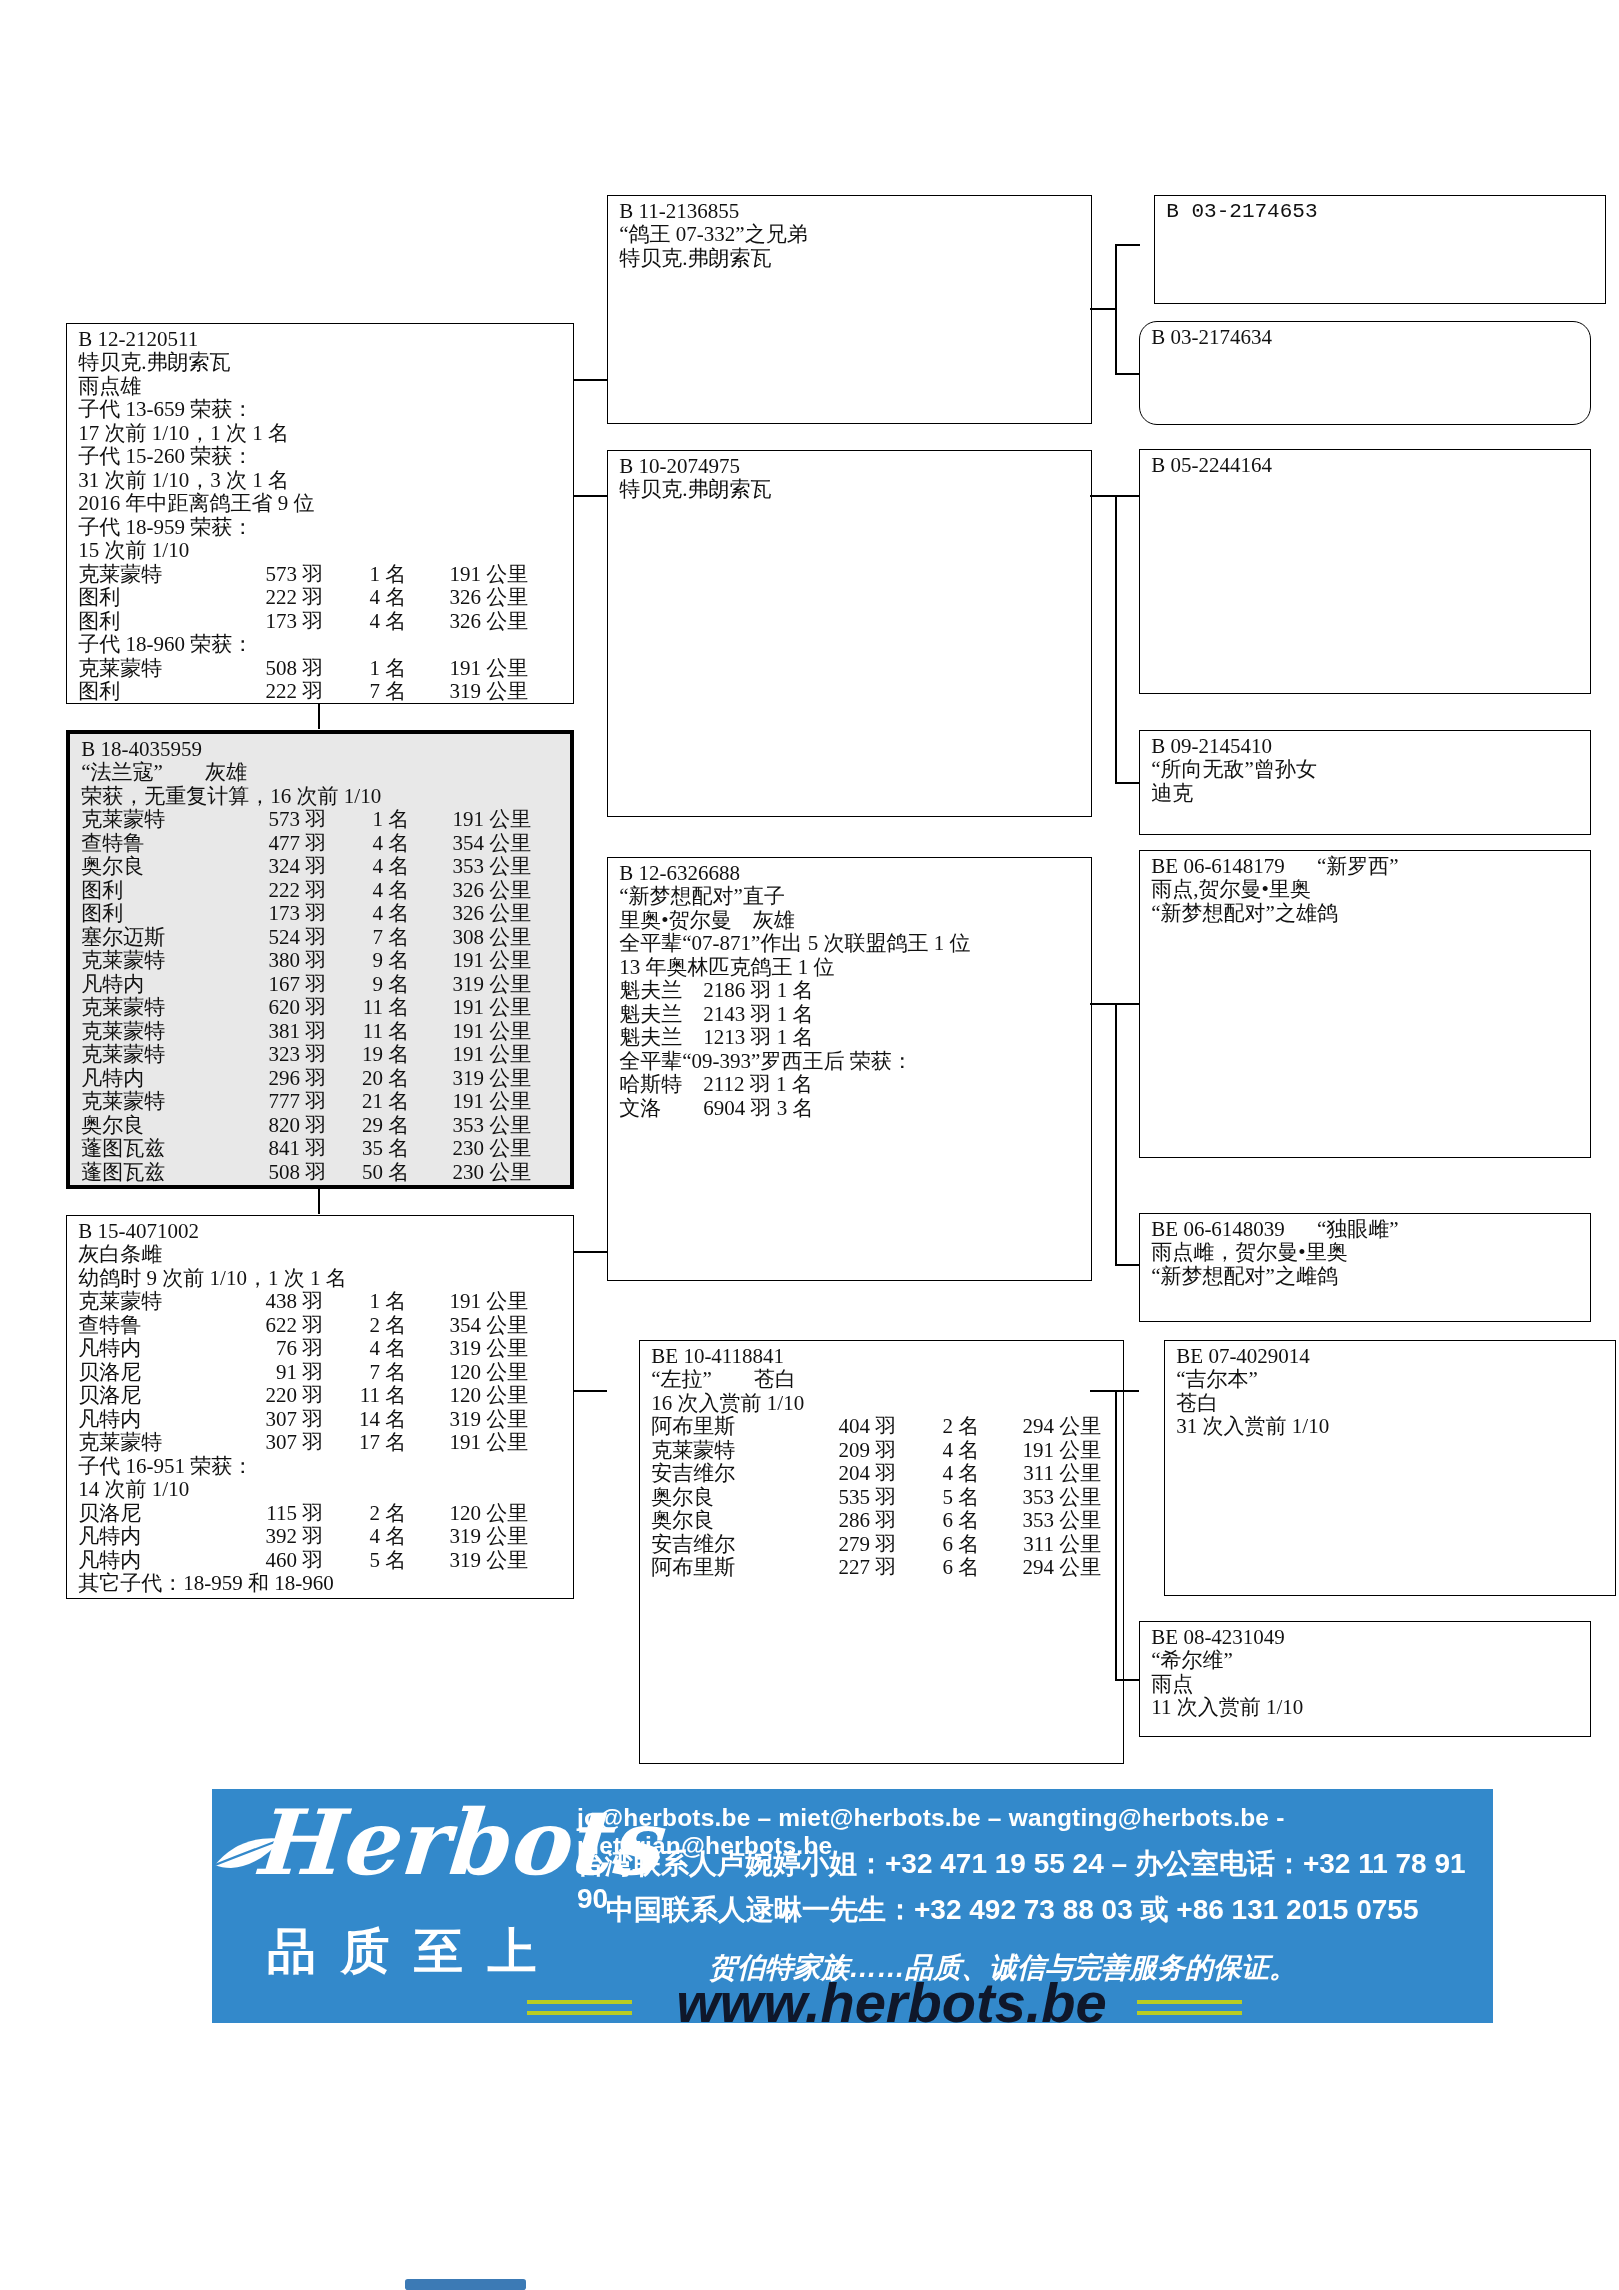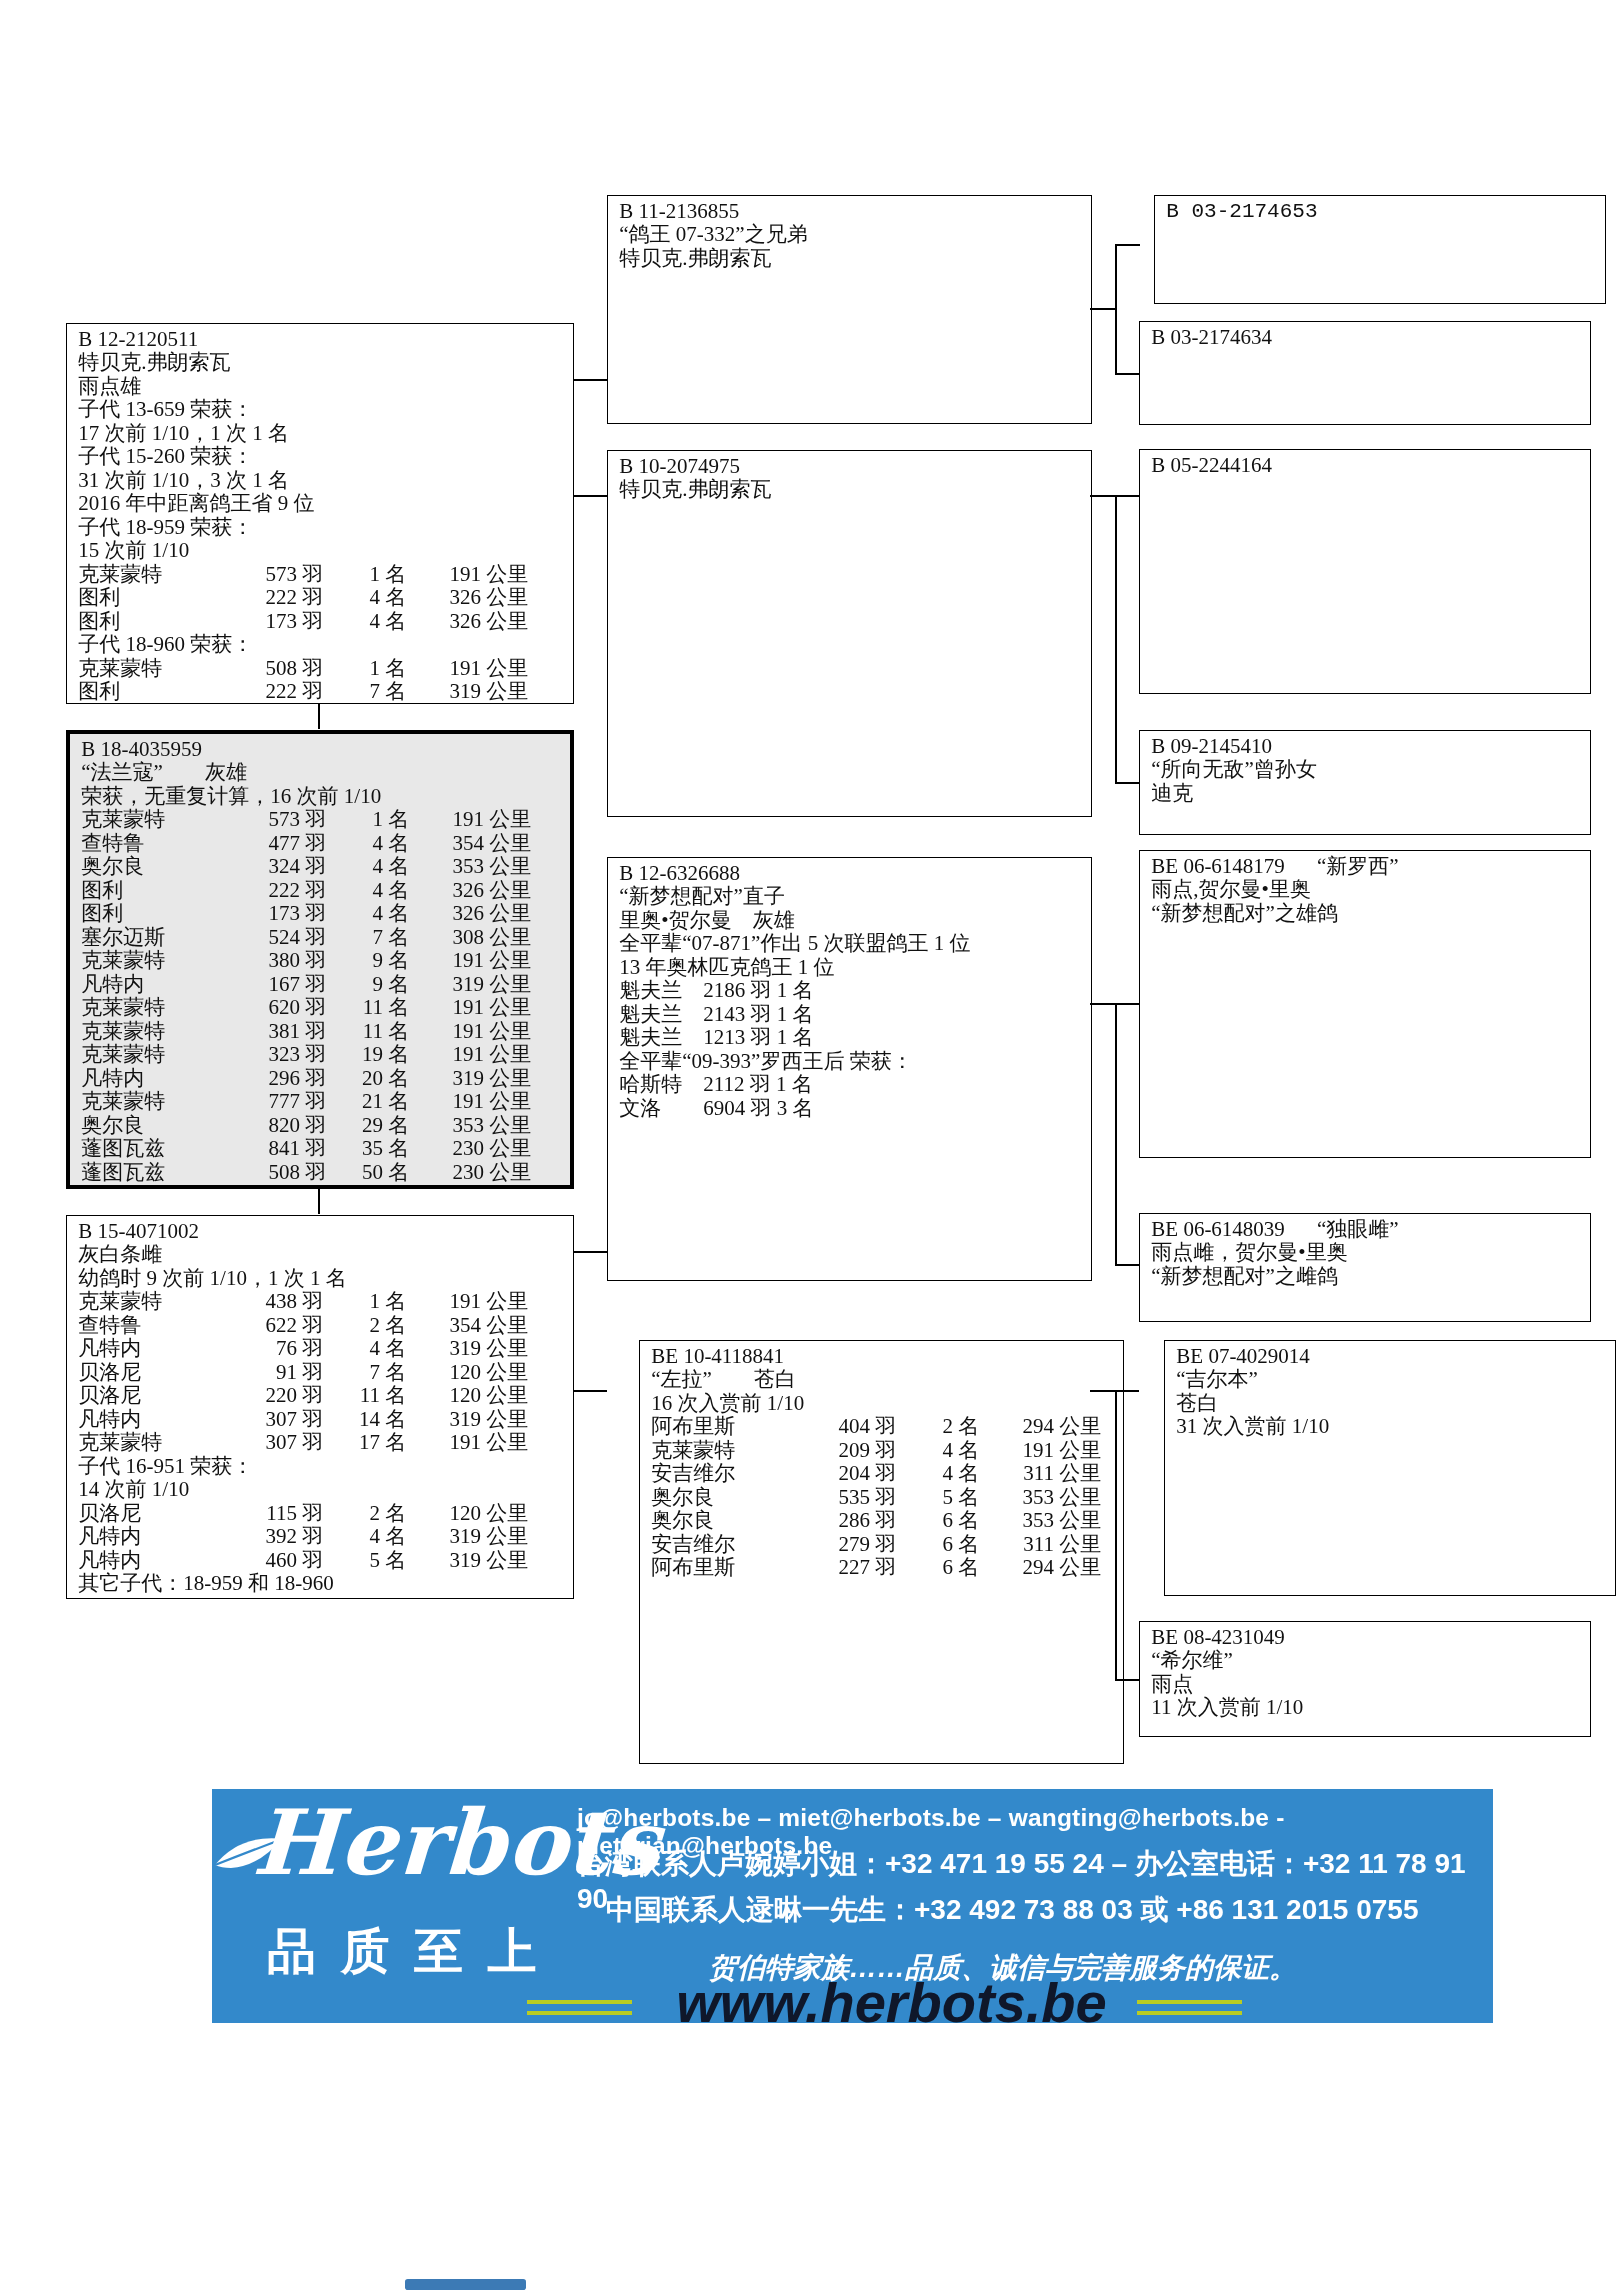--- a/index.html
+++ b/index.html
@@ -21,21 +21,21 @@
   #b-sire{left:66px;top:323px;width:508px;height:381px;}
   #b-subject{left:66px;top:730px;width:508px;height:459px;}
   #b-dam{left:66px;top:1215px;width:508px;height:384px;}
   
   #b-sf{left:607px;top:195px;width:485px;height:229px;}
   #b-sm{left:607px;top:450px;width:485px;height:367px;}
   #b-df{left:607px;top:857px;width:485px;height:424px;}
   #b-dm{left:639px;top:1340px;width:485px;height:424px;}
   
   #b-sff{left:1154px;top:195px;width:452px;height:109px;font-family:Liberation Mono, monospace;}
-  #b-sfm{left:1139px;top:321px;width:452px;height:104px;}
+  #b-sfm{left:1139px;top:321px;width:452px;height:104px;border-radius:18px;}
   #b-smf{left:1139px;top:449px;width:452px;height:245px;}
   #b-smm{left:1139px;top:730px;width:452px;height:105px;}
   #b-dff{left:1139px;top:850px;width:452px;height:308px;}
   #b-dfm{left:1139px;top:1213px;width:452px;height:109px;}
   #b-dmf{left:1139px;top:1340px;width:452px;height:256px;margin-left:25px;}
   #b-dmm{left:1139px;top:1621px;width:452px;height:116px;}
   
   #v-sire-subj{left:318px;top:704px;width:1.9px;height:25.4px;}
   #v-subj-dam{left:318px;top:1188px;width:1.9px;height:26px;}
   #h-sire-sf{left:574px;top:379px;width:33px;height:1.9px;}

